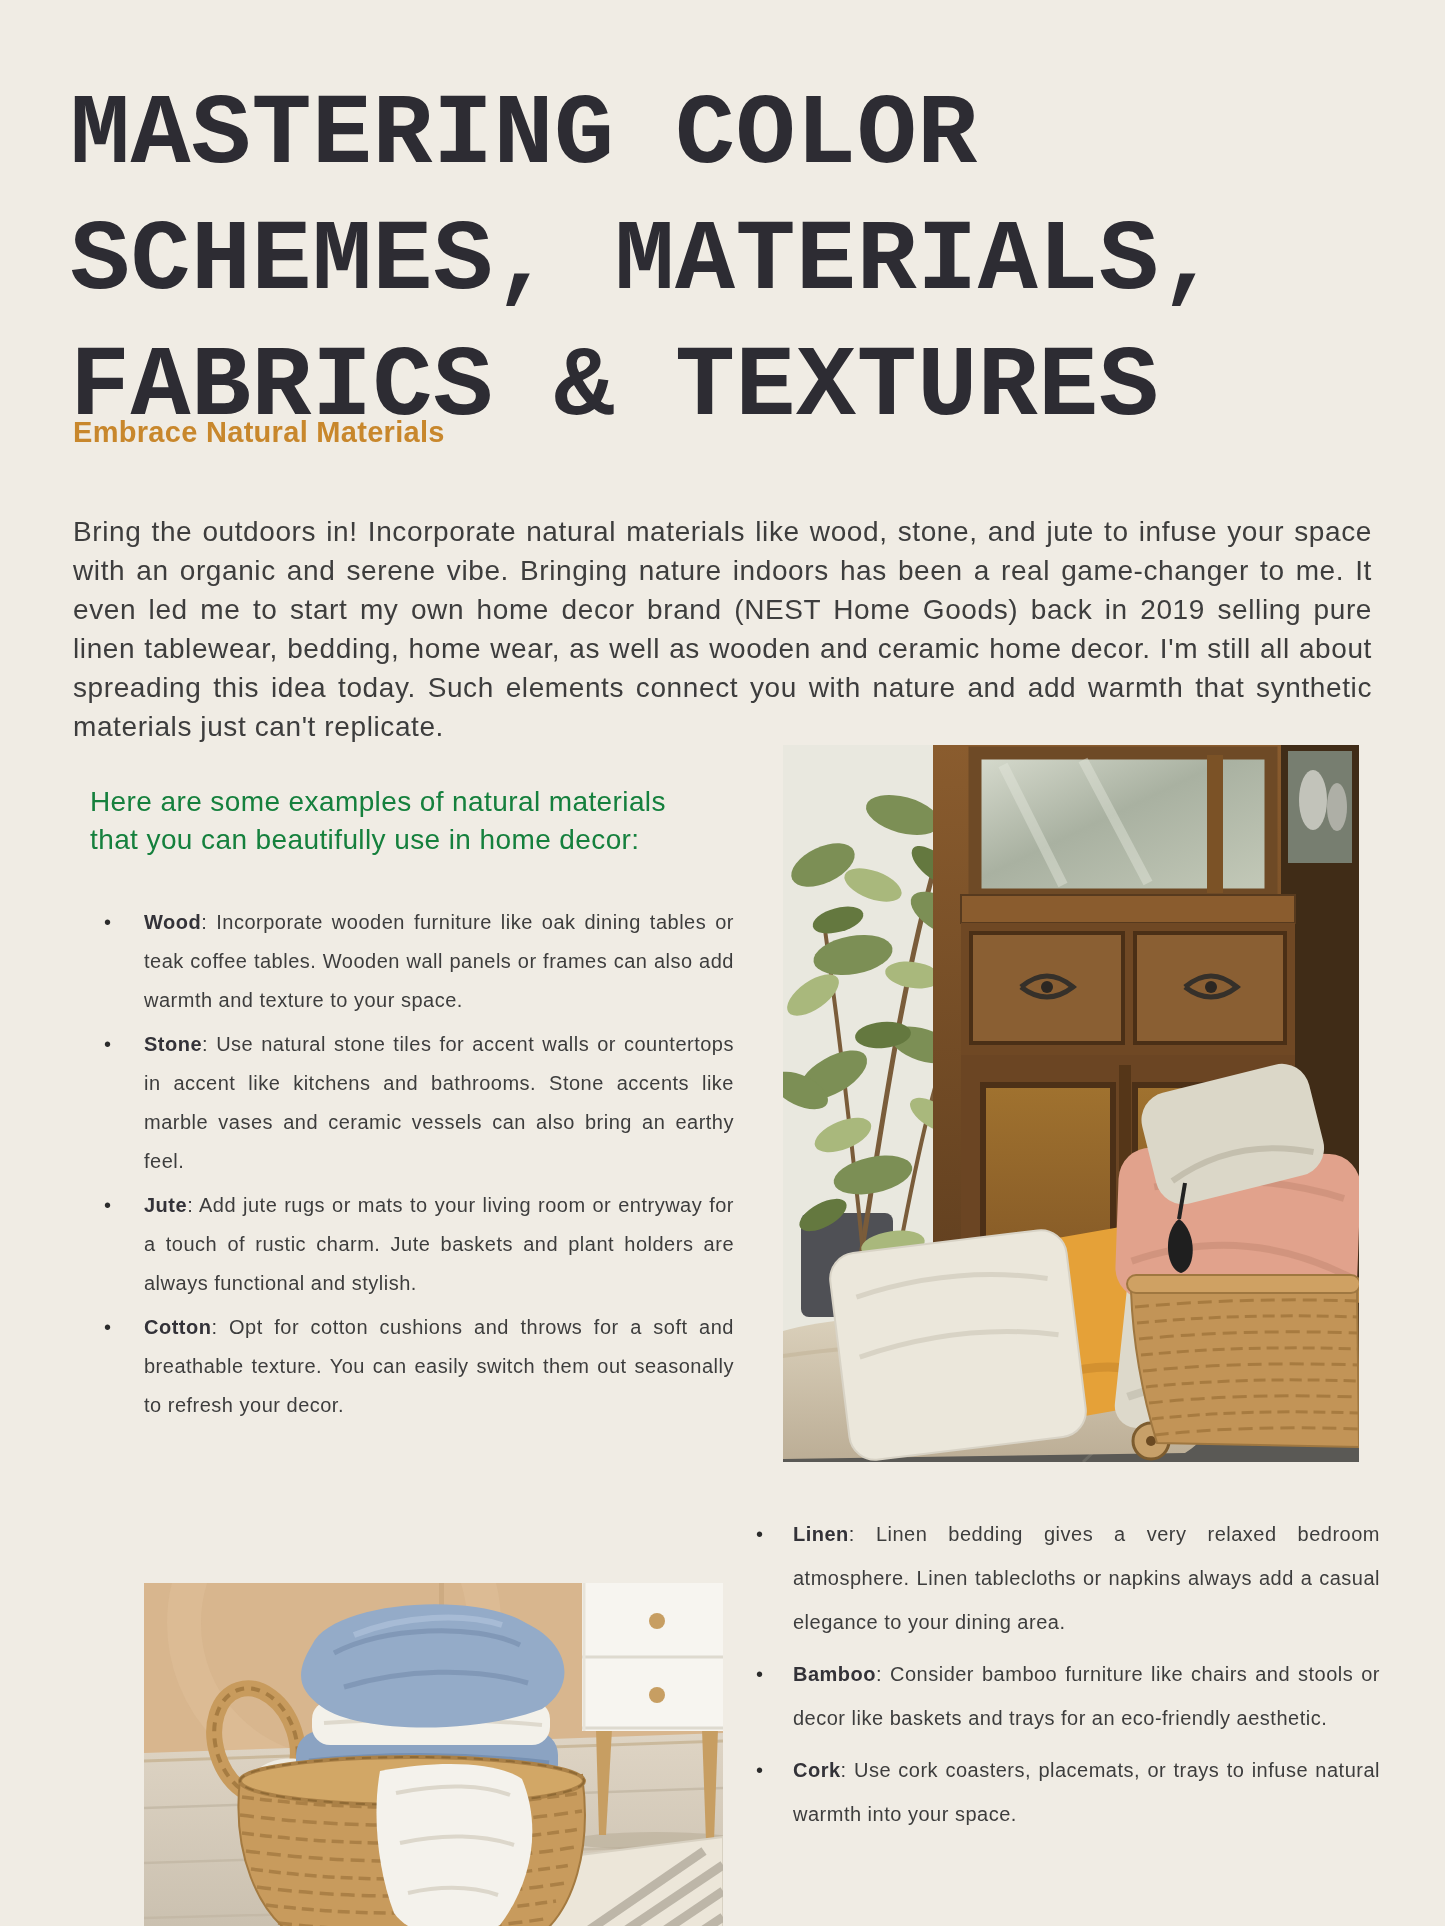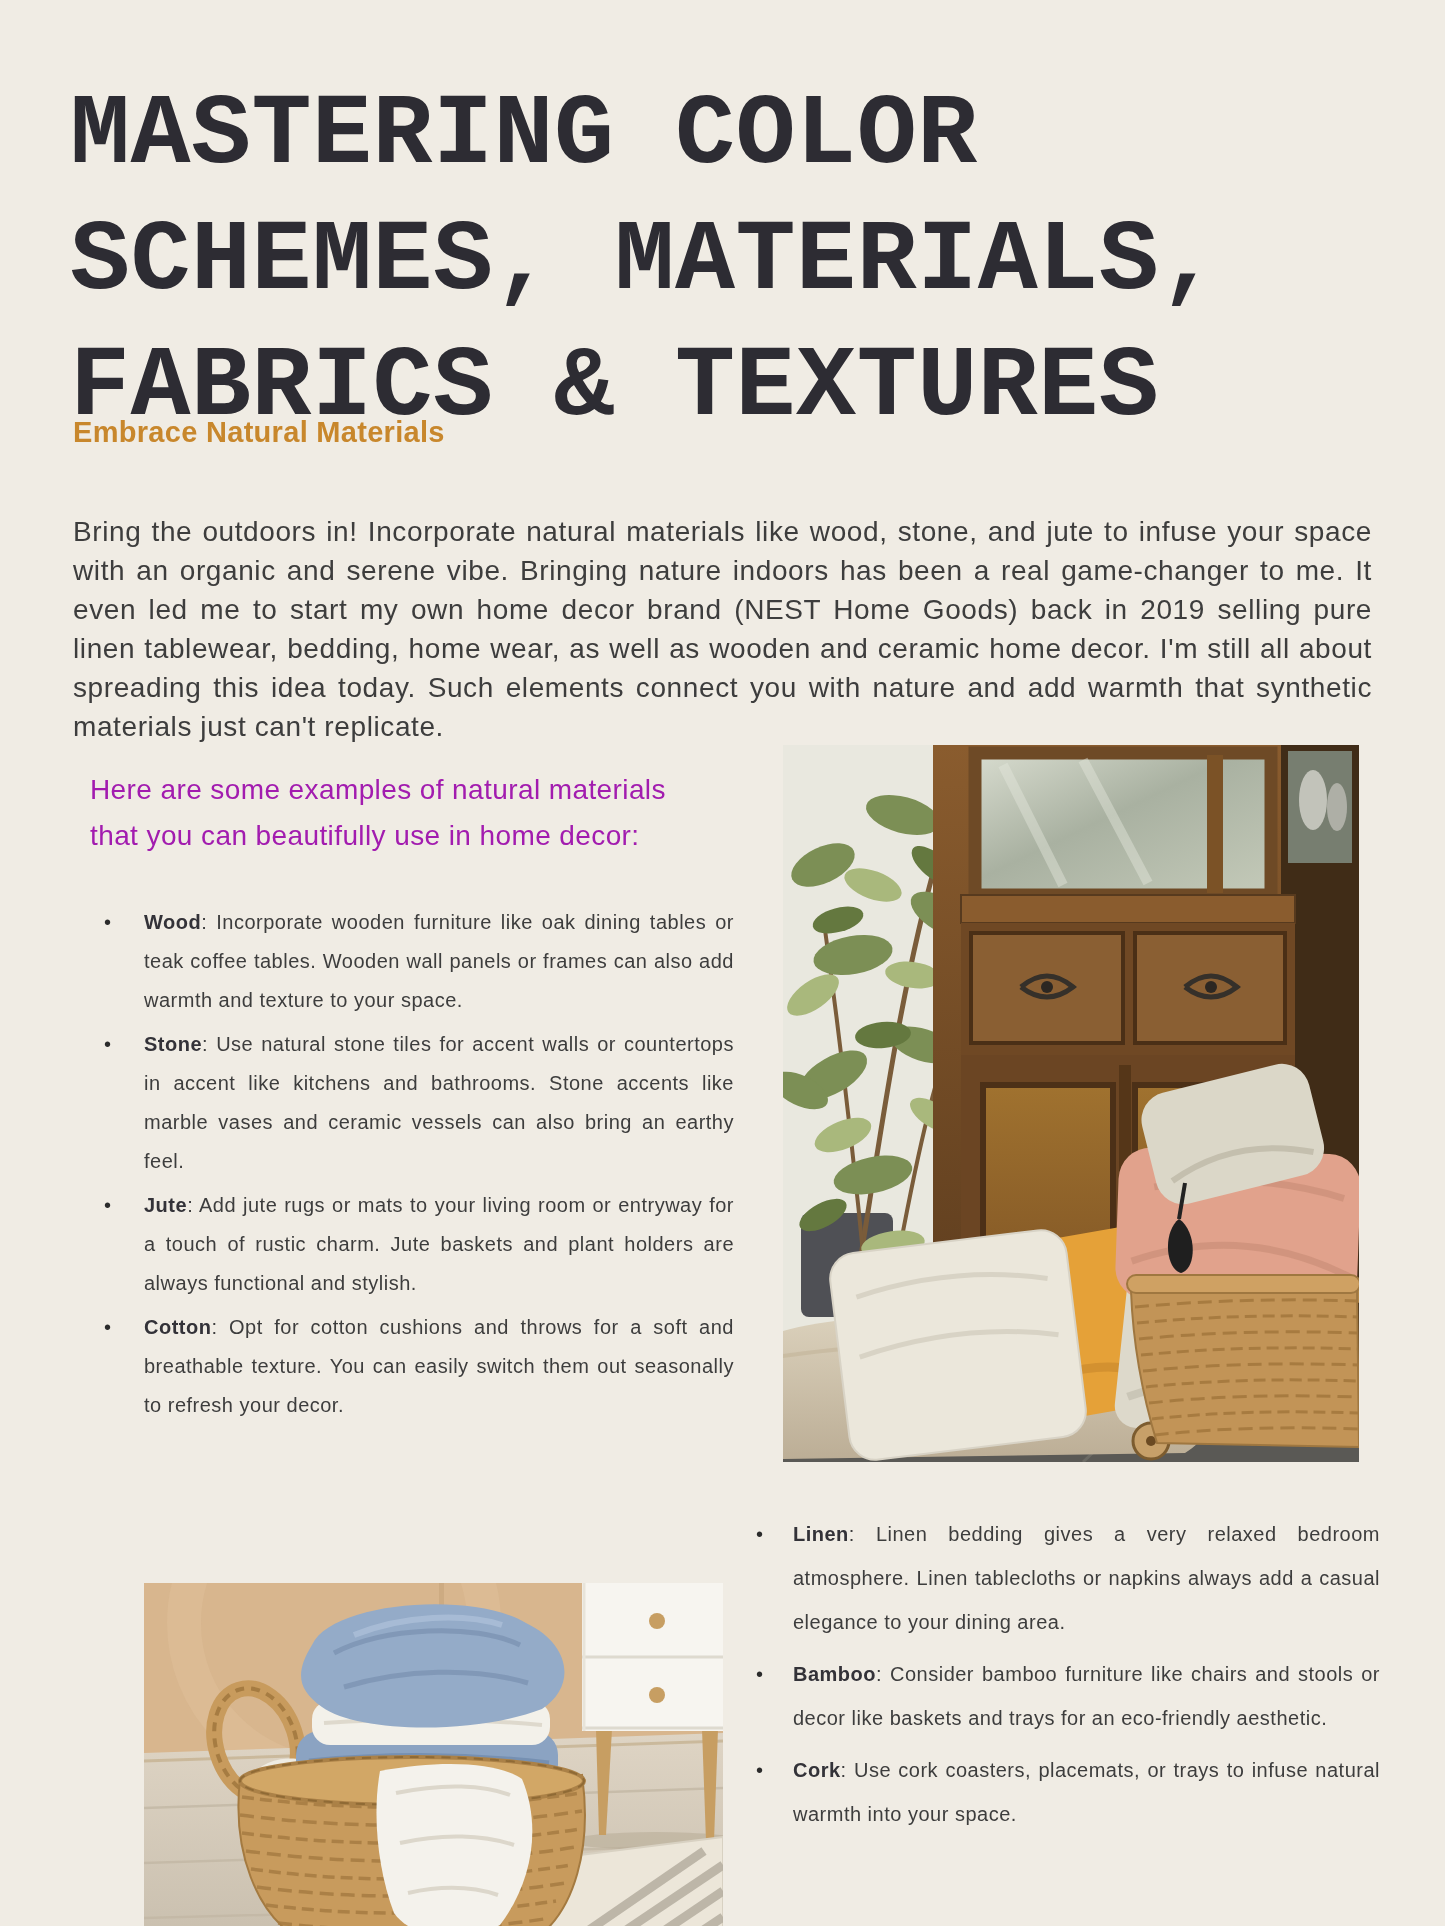--- a/index.html
+++ b/index.html
@@ -34,25 +34,25 @@
   }
   .intro {
     position: absolute; left: 73px; top: 484px;
     width: 1299px;
     font-size: 28px; line-height: 39px;
     letter-spacing: 0.6px;
     text-align: justify;
     color: #3d3d3d;
   }
   .lead {
-    position: absolute; left: 90px; top: 739px;
+    position: absolute; left: 90px; top: 755px;
     width: 620px;
-    font-size: 28px; line-height: 46px;
+    font-size: 28px; line-height: 38px;
     letter-spacing: 0.4px;
-    color: #a21caf;
+    color: #15803d;
   }
   ul.materials {
     list-style: none;
     margin: 0; padding: 0;
     position: absolute;
     text-align: justify;
     font-size: 20px;
     letter-spacing: 0.5px;
     color: #3d3d3d;
   }

